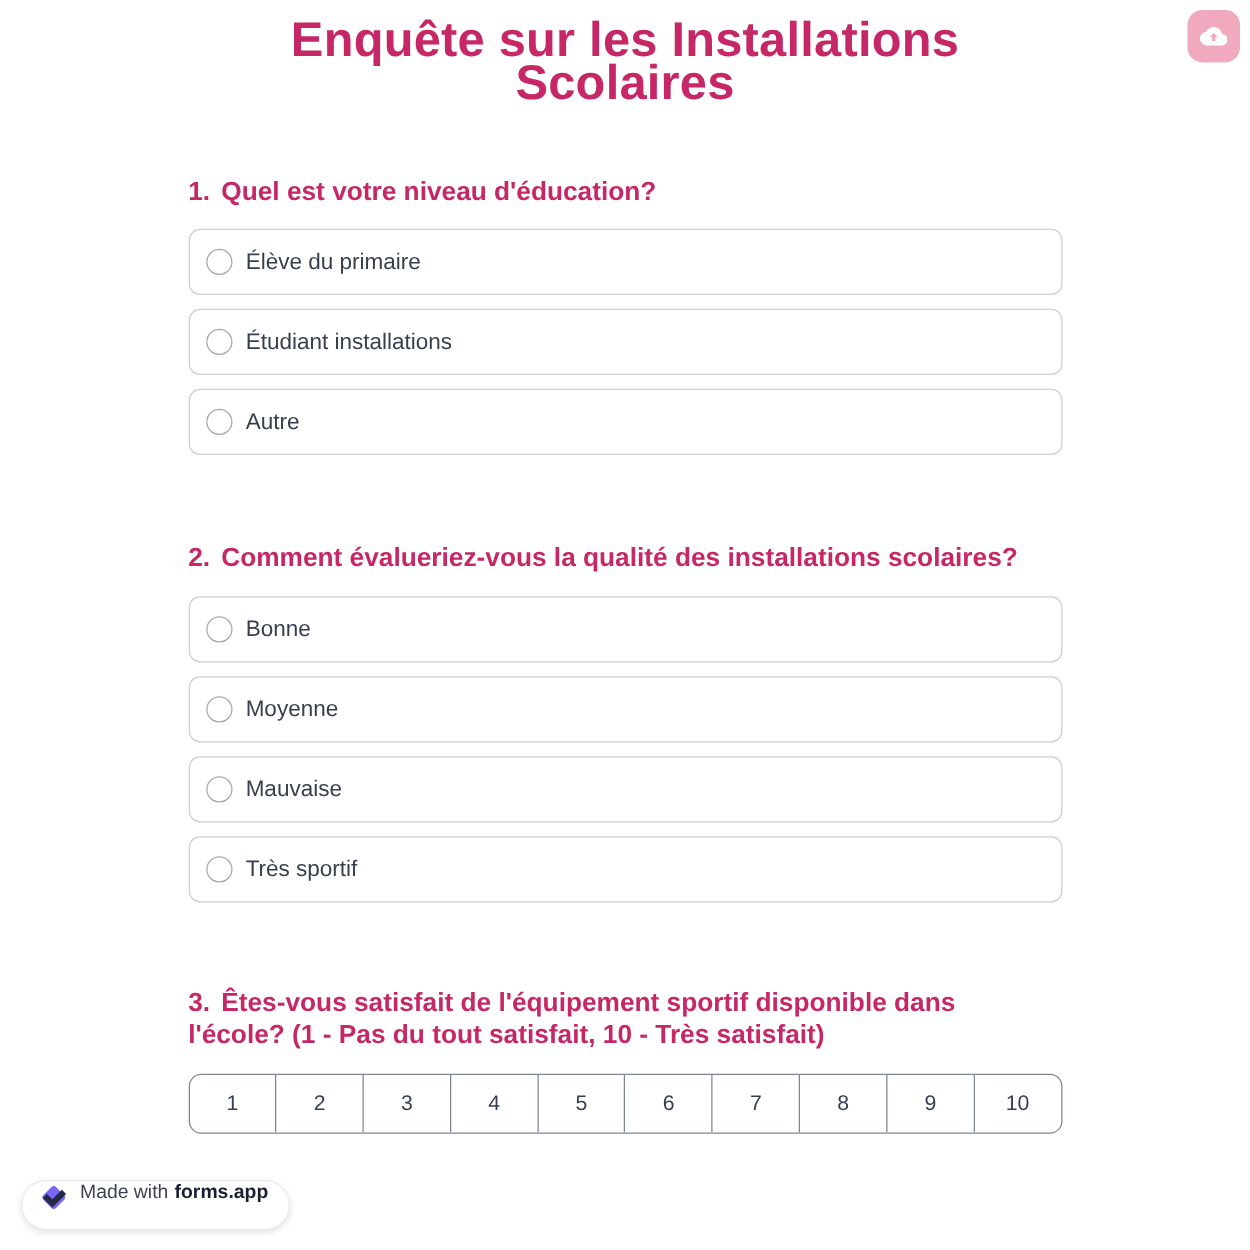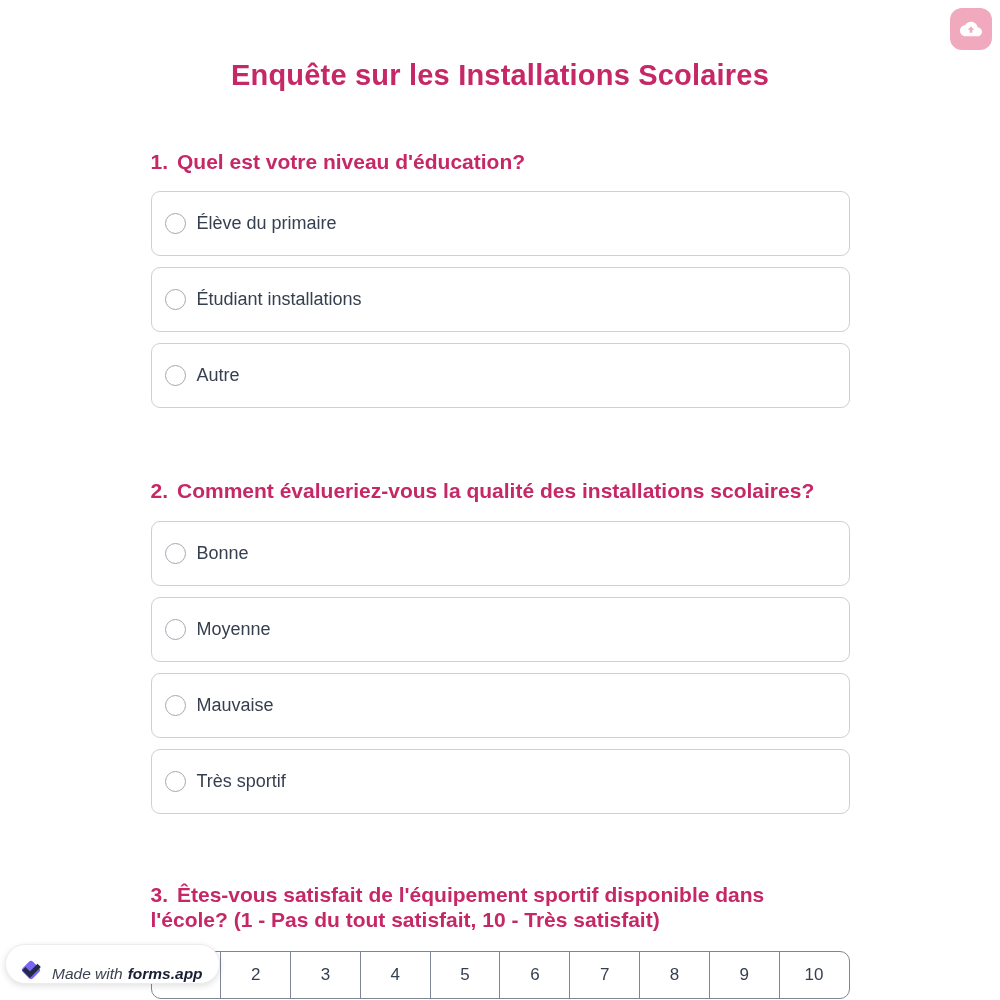--- a/index.html
+++ b/index.html
@@ -23,22 +23,22 @@
     cursor: pointer;
   }
 
   
   .form-col {
     width: 699px;
     margin: 0 auto;
   }
 
   .form-title {
-    padding-top: 58px;
-    font-size: 29px;
+    padding-top: 16px;
+    font-size: 39px;
     line-height: 34px;
     font-weight: 700;
     color: #c62766;
     text-align: center;
     letter-spacing: 0.2px;
   }
 
   .question { }
   .q-label {
     color: #c62766;
@@ -46,21 +46,21 @@
     font-weight: 600;
     line-height: 25px;
   }
   .q-label .q-num { margin-right: 9px; }
 
   #q1 .q-label { margin-top: 57px; margin-bottom: 17px; }
   #q2 .q-label { margin-top: 70px; margin-bottom: 18px; }
   #q3 .q-label { margin-top: 68px; margin-bottom: 19px; max-width: 695px; }
 
   .option {
-    height: 65px;
+    height: 53px;
     margin-bottom: 11px;
     border: 1px solid #cdd0d4;
     border-radius: 9px;
     background: #ffffff;
     display: flex;
     align-items: center;
     padding-left: 13px;
     cursor: pointer;
   }
   .radio {
@@ -95,32 +95,31 @@
     font-size: 17px;
     font-weight: 500;
     color: #353f50;
     cursor: pointer;
   }
   .scale-cell:first-child { border-left: none; }
 
   
   .badge {
     position: absolute;
-    left: 5px; top: 944px;
+    left: 17px; top: 944px;
     height: 40px;
     background: #ffffff;
     border: 1px solid #ececec;
     border-radius: 20px;
     box-shadow: 0 2px 6px rgba(0,0,0,0.12);
     display: flex;
-    align-items: flex-end;
+    align-items: flex-start;
     padding: 0 16px 0 12px;
     text-decoration: none;
     cursor: pointer;
-    font-style: italic;
   }
   .badge .badge-text {
     font-size: 15.5px;
     color: #3c4250;
     margin-left: 8px;
     white-space: nowrap;
   }
   .badge .badge-brand {
     font-weight: 700;
     color: #191f33;

